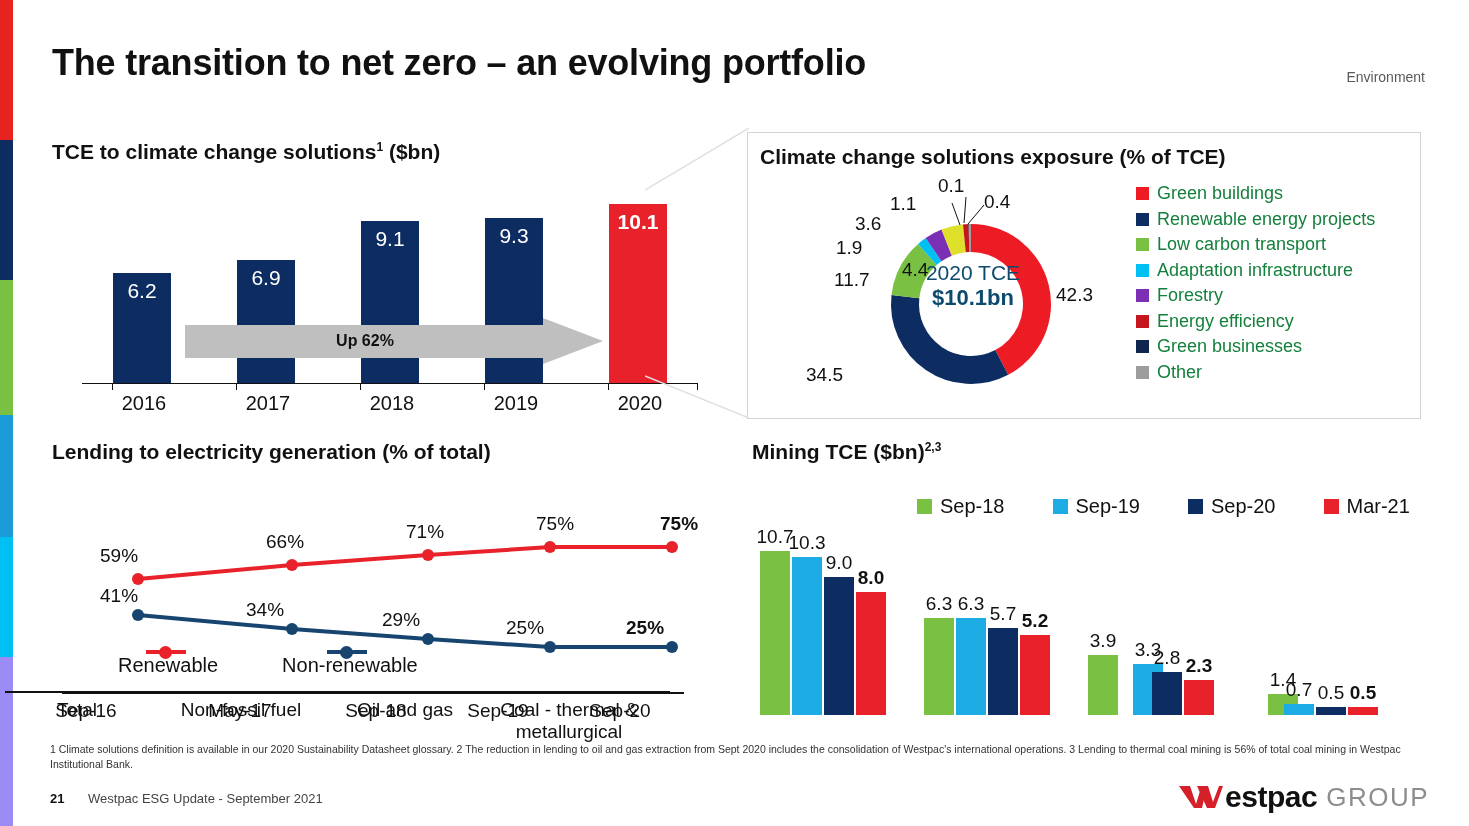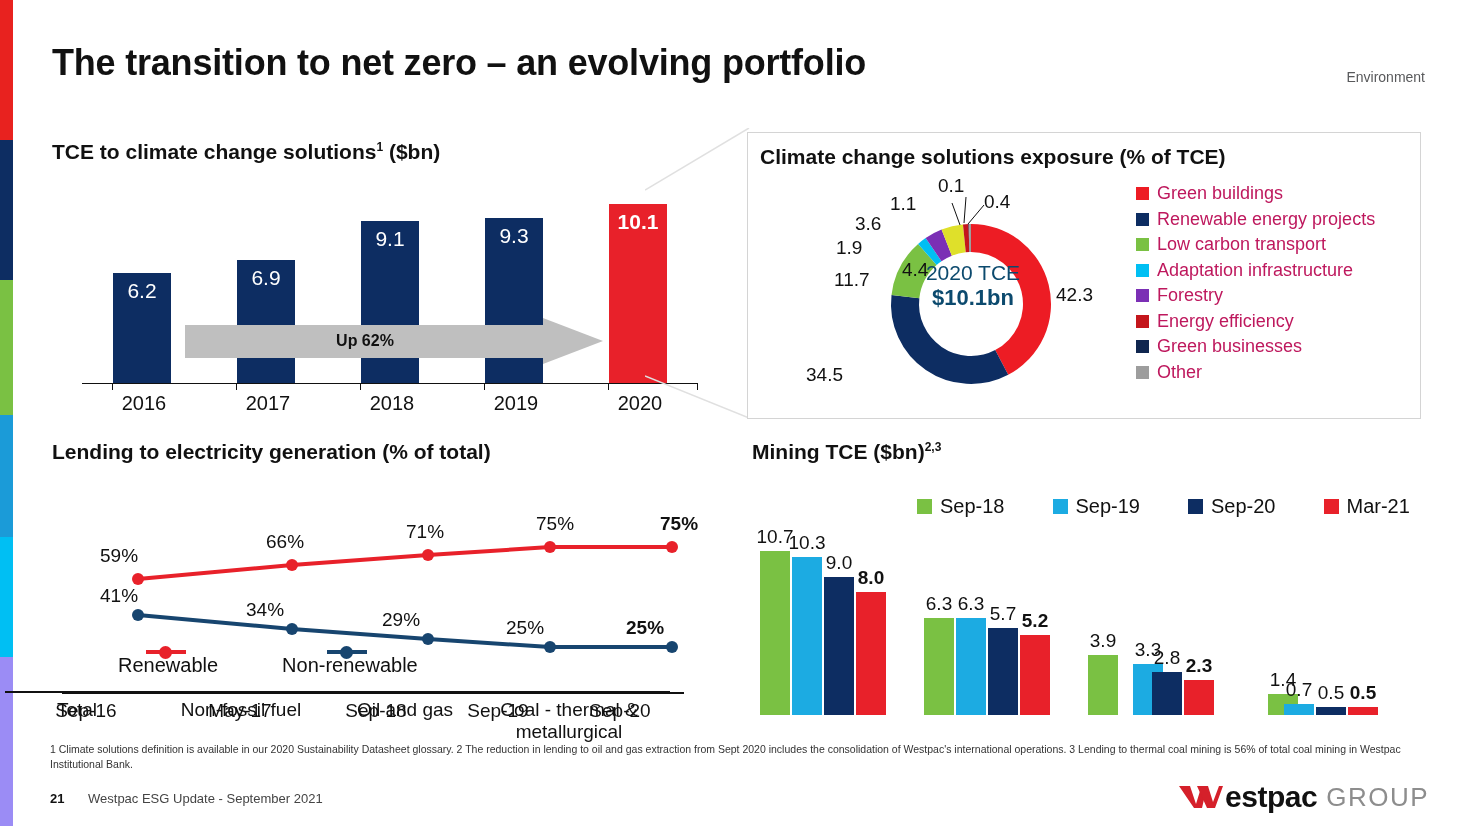--- a/index.html
+++ b/index.html
@@ -83,21 +83,21 @@
     position:absolute;left:0;right:0;top:82px;text-align:center;
     font-size:21px;color:#0c4a6e;line-height:1.15;
   }
   .donut-center b{display:block;font-size:22px;font-weight:bold;}
   .dlabel{position:absolute;font-size:19px;color:#111;white-space:nowrap;}
   .leaders{position:absolute;left:0;top:0;width:330px;height:230px;}
 
   .legend{position:absolute;left:388px;top:48px;}
   .legend .row{display:flex;align-items:center;height:25.5px;}
   .legend .sw{width:13px;height:13px;margin-right:8px;flex:0 0 auto;}
-  .legend .lb{font-size:18px;color:#be185d;white-space:nowrap;}
+  .legend .lb{font-size:18px;color:#15803d;white-space:nowrap;}
 
   
   .bl{position:absolute;left:52px;top:440px;width:680px;height:295px;}
   .bl .chart-title{position:absolute;left:0;top:0;}
   .bl-plot{position:absolute;left:0;top:40px;width:680px;height:215px;}
   .bl-axis{position:absolute;left:62px;top:692px;width:622px;height:2px;background:#111;}
   .bl-cats{position:absolute;left:62px;top:700px;width:622px;height:28px;}
   .bl-cats span{position:absolute;width:130px;text-align:center;font-size:19px;color:#111;}
   .pt-lab{position:absolute;font-size:19px;color:#111;white-space:nowrap;}
   .pt-lab.bold{font-weight:bold;}

